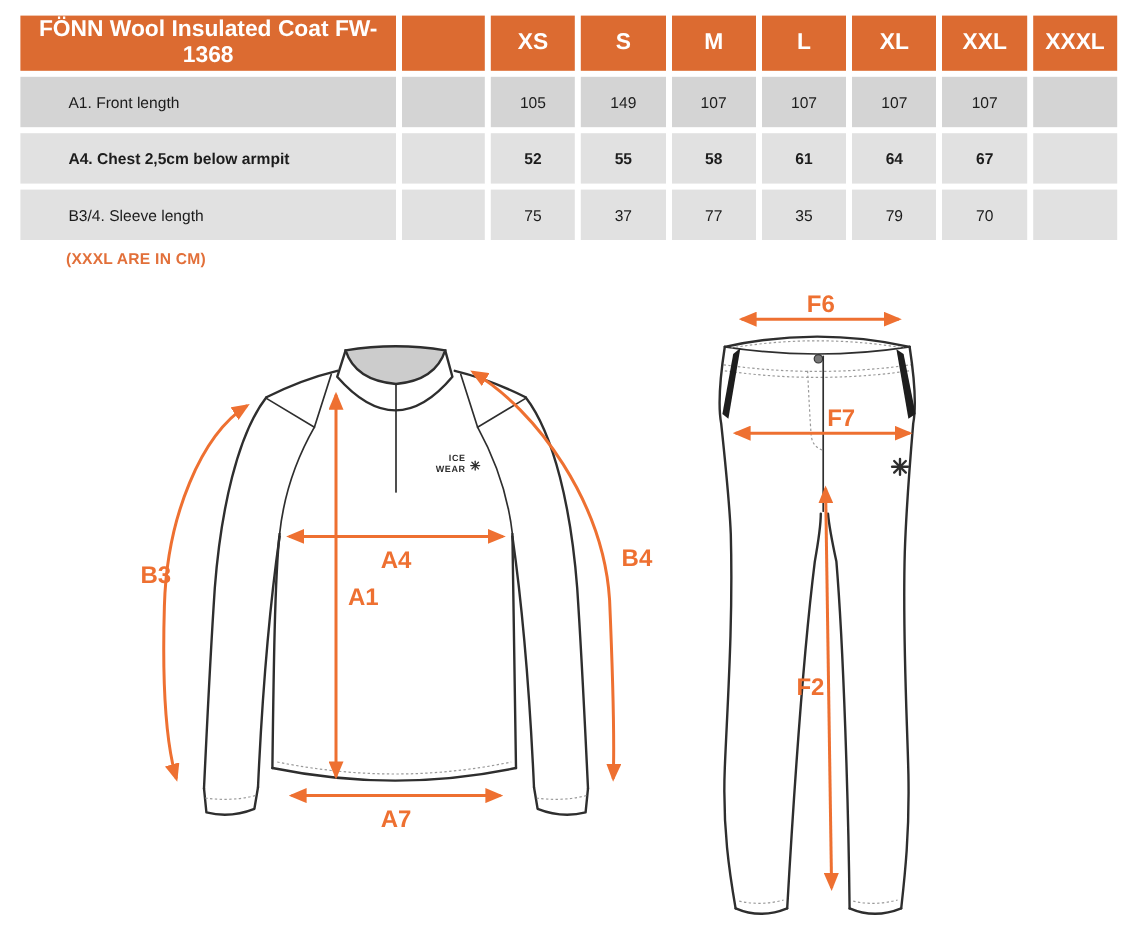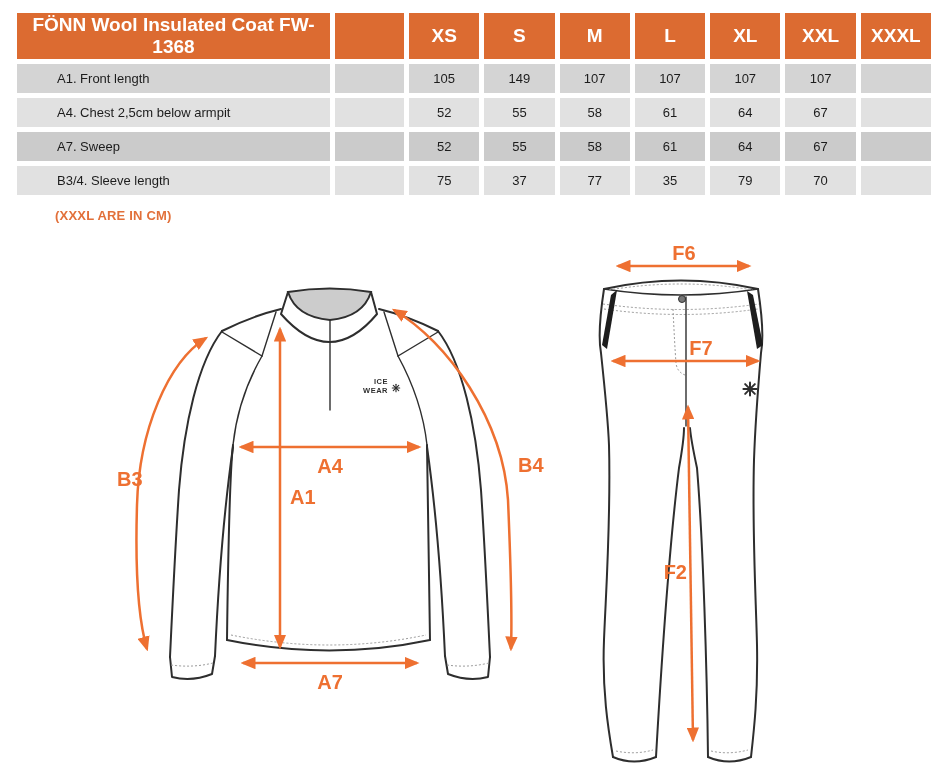--- a/index.html
+++ b/index.html
@@ -4,27 +4,27 @@
 <style>
   html,body{margin:0;padding:0;background:#fff;}
   .stage{position:relative;width:948px;height:782px;background:#fff;overflow:hidden;
          font-family:"Liberation Sans",sans-serif;}
 
   
   table.size-table{position:absolute;left:12px;top:8px;width:924px;
     border-collapse:separate;border-spacing:5px;table-layout:fixed;}
   .size-table th{background:#DC6B31;color:#fff;font-size:19px;font-weight:bold;
     height:46px;text-align:center;vertical-align:middle;padding:0;}
-  .size-table td{font-size:13px;color:#1c1c1c;height:29px;text-align:center;
+  .size-table td{font-size:13px;color:#1c1c1c;height:42px;text-align:center;
     vertical-align:middle;padding:0;}
   .size-table td.lbl{text-align:left;padding-left:40px;}
   .size-table col.c-title{width:313px;}
   .size-table col.c-mid{width:69px;}
   tr.r1 td{background:#D4D4D4;}
-  tr.r2 td{background:#E1E1E1;}
+  tr.r2 td{background:#E1E1E1;font-weight:bold;}
   tr.r3 td{background:#CBCBCB;}
   tr.r4 td{background:#E1E1E1;}
 
   .sizes-note{position:absolute;left:55px;top:208px;font-size:13px;
     color:#E2703A;font-weight:bold;letter-spacing:.2px;}
 
   
   svg.diagram{position:absolute;left:0;top:0;width:948px;height:782px;}
   .outline{fill:none;stroke:#2E2E2E;stroke-width:2;stroke-linecap:round;stroke-linejoin:round;}
   .seam{fill:none;stroke:#2E2E2E;stroke-width:1.4;stroke-linecap:round;}
@@ -71,31 +71,20 @@
       <td>105</td>
       <td>149</td>
       <td>107</td>
       <td>107</td>
       <td>107</td>
       <td>107</td>
       <td></td>
     </tr>
     <tr class="r2">
       <td class="lbl">A4. Chest 2,5cm below armpit</td>
-      <td></td>
-      <td>52</td>
-      <td>55</td>
-      <td>58</td>
-      <td>61</td>
-      <td>64</td>
-      <td>67</td>
-      <td></td>
-    </tr>
-    <tr class="r3">
-      <td class="lbl">A7. Sweep</td>
       <td></td>
       <td>52</td>
       <td>55</td>
       <td>58</td>
       <td>61</td>
       <td>64</td>
       <td>67</td>
       <td></td>
     </tr>
     <tr class="r4">

